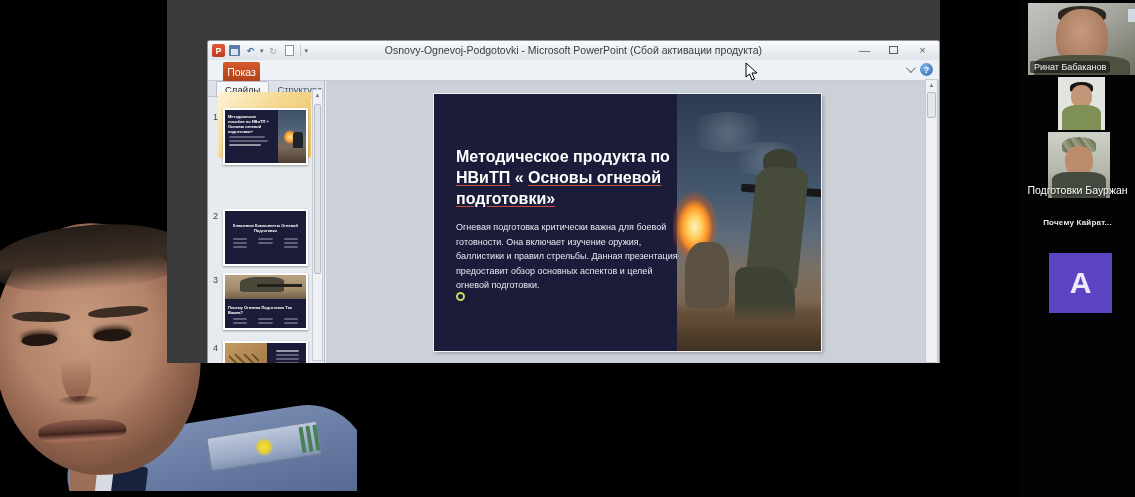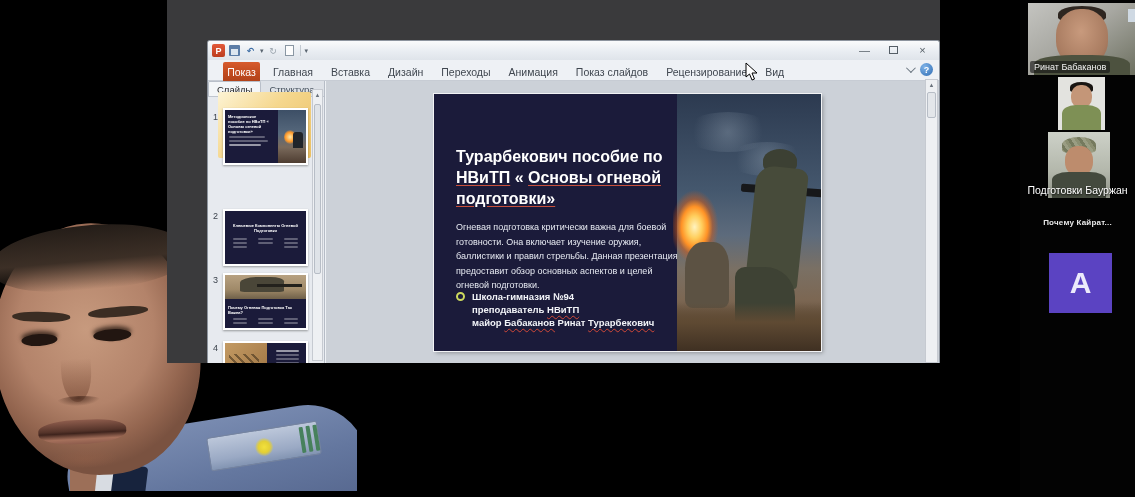--- a/index.html
+++ b/index.html
@@ -78,21 +78,21 @@
   #ribbon-tabs { position:absolute; left:56px; top:2px; height:19px; display:flex; }
   .rtab { padding:0 9px; font-size:10.5px; color:#404750; display:flex; align-items:center; }
   #ribbon-right { position:absolute; right:6px; top:3px; display:flex; align-items:center; gap:7px; }
   .chev { width:7px; height:7px; border-right:1.5px solid #6b7680; border-bottom:1.5px solid #6b7680; transform:rotate(45deg) translateY(-2px); }
   .help-btn { width:13px; height:13px; border-radius:50%; background:radial-gradient(circle at 35% 30%,#7fb3e8,#2f6cb3); color:#fff; font-size:9px; font-weight:bold; display:flex; align-items:center; justify-content:center; }
 
   
   #panel { position:absolute; left:0; top:40px; width:117px; bottom:0; background:#e7eaef; border-right:1px solid #b6bcc6; }
   #panel-tabs { position:absolute; left:0; top:0; width:100%; height:16px; background:#dde1e7; border-bottom:1px solid #c0c6cf; display:flex; }
   .ptab { font-size:9.5px; color:#45505c; padding:1px 8px 0; display:flex; align-items:center; }
-  .ptab.active { background:#f4f6f8; border:1px solid #b9bfc9; border-bottom:none; border-radius:2px 2px 0 0; color:#222; }
+  .ptab.active { background:#f4f6f8; border:1px solid #b9bfc9; border-bottom:none; border-radius:2px 2px 0 0; color:#222;margin-left:8px; }
   #panel-close { margin-left:auto; font-size:10px; color:#4a535e; padding:0 6px; display:flex; align-items:center; }
   .thumb-row { position:absolute; left:0; width:100px; }
   .thumb-num { position:absolute; left:5px; top:2px; font-size:9px; color:#3c434d; }
   .thumb { position:absolute; left:15px; top:0; width:85px; height:57px; background:#1b1b3a; border:2px solid #fff; box-shadow:0 1px 2px rgba(0,0,0,.35); overflow:hidden; }
   #t1-glow { position:absolute; left:10px; top:11px; width:93px; height:66px;
     background:linear-gradient(135deg,#fdf4d5 0%, #f5d78e 45%, #eabf62 100%); border-radius:2px; }
   .mini-title { font-size:4px; line-height:5px; color:#fff; font-weight:bold; padding:4px 3px 0; }
   .mini-line { height:2px; background:rgba(255,255,255,.55); margin:2px 4px; border-radius:1px; }
   .mini-line.dim { background:rgba(255,255,255,.3); }
   .mini-photo-r { position:absolute; right:0; top:0; width:34%; height:100%;
@@ -209,41 +209,32 @@
           </span>
         <span class="qat-ic ic-undo">↶</span>
         <span class="qat-drop">▾</span>
         <span class="qat-ic ic-redo">↻</span>
         <span class="qat-ic">
             <span class="ic-doc"></span>
           </span>
         <span class="qat-sep"></span>
         <span class="qat-drop">▾</span>
       </div>
+      <div id="title-text">Osnovy-Ognevoj-Podgotovki  -  Microsoft PowerPoint (Сбой активации продукта)</div>
       <div id="win-controls">
         <span class="win-btn">—</span>
         <span class="win-btn win-max">
             <span class="box"></span>
           </span>
         <span class="win-btn">×</span>
       </div>
     </div>
 
     <div id="ribbon">
       <div id="file-tab">Показ</div>
-      <div id="ribbon-tabs">
-        <span class="rtab">Главная</span>
-        <span class="rtab">Вставка</span>
-        <span class="rtab">Дизайн</span>
-        <span class="rtab">Переходы</span>
-        <span class="rtab">Анимация</span>
-        <span class="rtab">Показ слайдов</span>
-        <span class="rtab">Рецензирование</span>
-        <span class="rtab">Вид</span>
-      </div>
       <div id="ribbon-right">
         <span class="chev"></span>
         <span class="help-btn">?</span>
       </div>
     </div>
 
     <div id="panel">
       <div id="panel-tabs">
         <span class="ptab active">Слайды</span>
         <span class="ptab">Структура</span>
@@ -331,30 +322,25 @@
 
       <div id="panel-scroll">
         <div class="scroll-up">▲</div>
         <div id="panel-scroll-thumb"></div>
       </div>
     </div>
 
     <div id="editor">
       <div id="slide">
         <div id="slide-title">
-          <span>Турарбекович пособие по </span><span class="sp-underline">НВиТП</span><span> « </span><span class="sp-underline">Основы огневой подготовки»</span>
+          <span>Методическое продукта по </span><span class="sp-underline">НВиТП</span><span> « </span><span class="sp-underline">Основы огневой подготовки»</span>
         </div>
         <div id="slide-body">Огневая  подготовка  критически  важна  для боевой готовности.  Она включает  изучение  оружия, баллистики и правил  стрельбы.  Данная  презентация предоставит  обзор  основных  аспектов  и  целей огневой  подготовки.</div>
         <div id="slide-bullet">
           <span class="bullet-dot"></span>
-          <div class="bullet-text">
-            <div>Школа-гимназия  №94</div>
-            <div><span>преподаватель </span><span class="spell">НВиТП</span></div>
-            <div><span>майор </span><span class="spell">Бабаканов</span><span> Ринат </span><span class="spell">Турарбекович</span></div>
-          </div>
         </div>
         <div id="slide-photo">
           <div class="ph-cloud" style="left:6px; top:18px; width:90px; height:40px;"></div>
           <div class="ph-cloud" style="left:50px; top:48px; width:80px; height:34px;"></div>
           <div class="ph-flame"></div>
           <div class="ph-kneel"></div>
           <div class="ph-soldier">
             <div class="ph-helmet"></div>
             <div class="ph-rifle"></div>
             <div class="ph-rifle2"></div>

